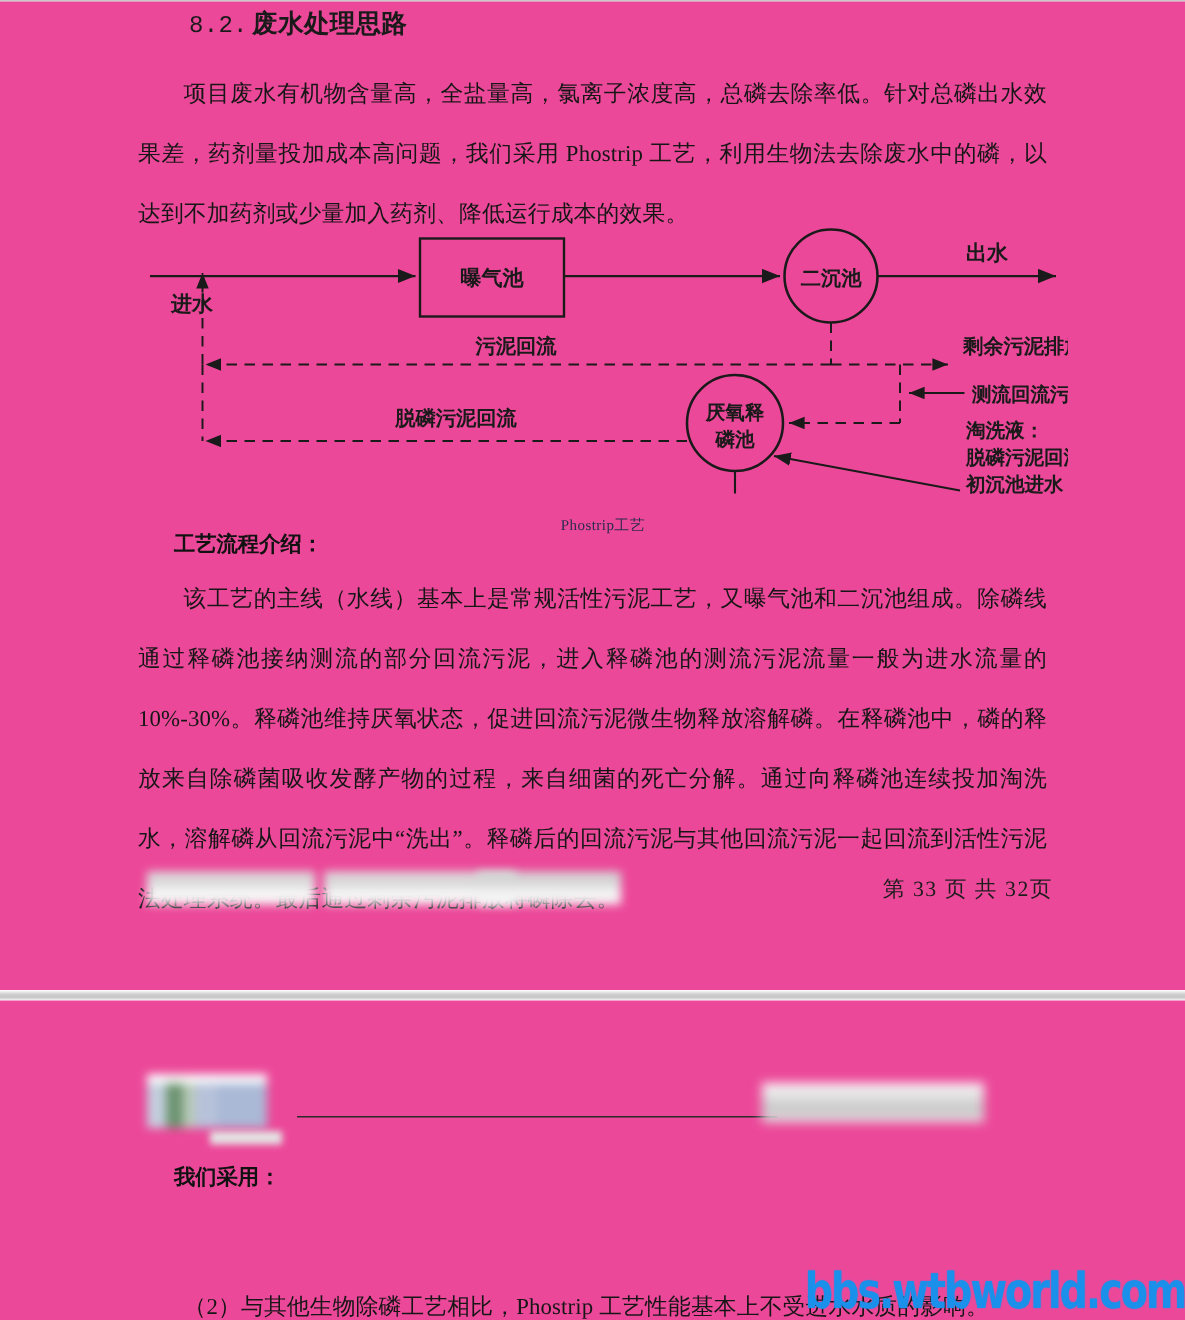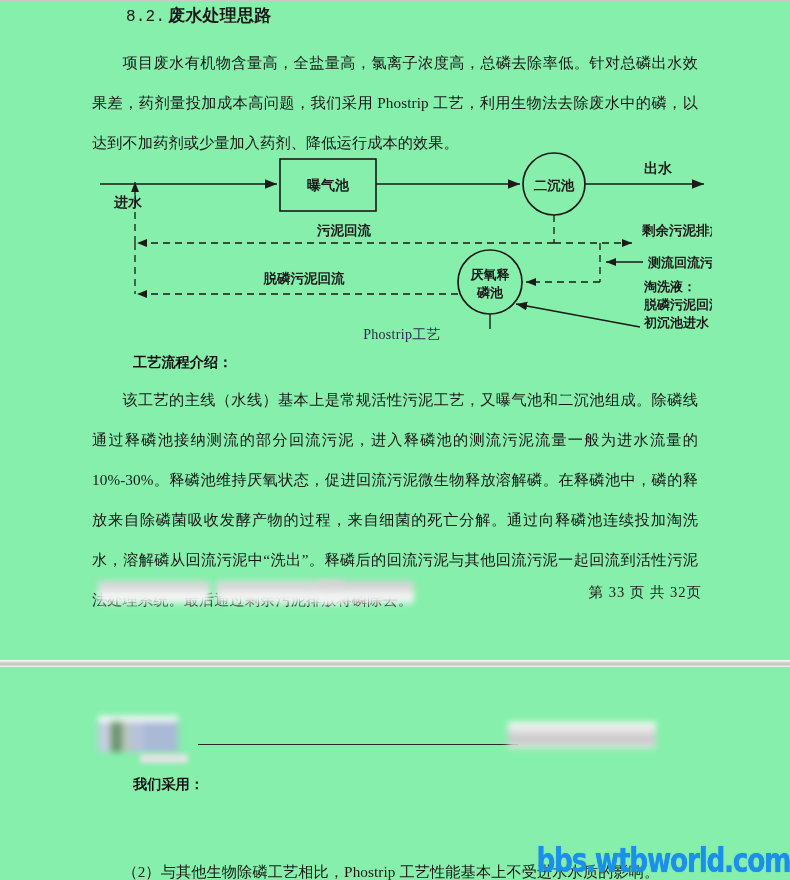--- a/index.html
+++ b/index.html
@@ -25,21 +25,21 @@
     left: 0; top: 0;
     width: 790px;
     height: 1px;
     background: #c9c9c9;
   }
   
   .page {
     position: absolute;
     left: 0;
     width: 790px;
-    background: #86efac;
+    background: #ec4899;
   }
   #page-1 { top: 1px; height: 660px; }
   #page-2 { top: 667px; height: 213px; }
 
   .page-sep {
     position: absolute;
     left: 0;
     top: 660px;
     width: 790px;
     height: 7px;
@@ -74,21 +74,21 @@
     text-justify: inter-ideograph;
     color: #161616;
     letter-spacing: 0.1px;
   }
   .para.indent { text-indent: 2em; }
 
   #para-intro { top: 42px; }
 
   .subhead {
     position: absolute;
-    left: 133px;
+    left: 116px;
     font-family: "Liberation Sans", "DejaVu Sans", sans-serif;
     font-weight: bold;
     font-size: 14.2px;
     color: #111;
     white-space: nowrap;
   }
   #subhead-process { top: 352px; }
   #subhead-features { top: 775px; }
 
   #para-process { top: 379px; }
@@ -98,25 +98,25 @@
     position: absolute;
     left: 92px;
     top: 148px;
     width: 620px;
     height: 200px;
   }
   .diagram svg { display: block; }
   .dg-caption {
     position: absolute;
     left: 92px;
-    top: 325px;
+    top: 342px;
     width: 620px;
     text-align: center;
     font-family: "Liberation Serif", "DejaVu Serif", serif;
-    font-size: 14px;
+    font-size: 10px;
     color: #2b2b4e;
     letter-spacing: 0.3px;
   }
 
   
   .footer-redact {
     position: absolute;
     top: 580px;
     height: 22px;
     border-radius: 1px;

